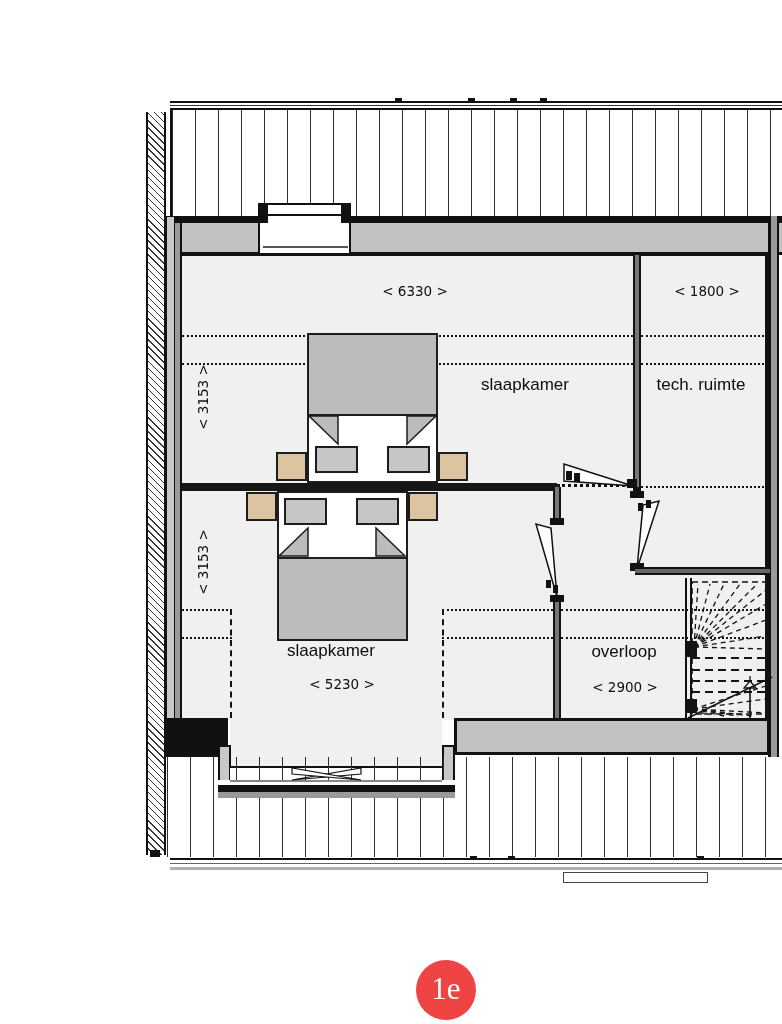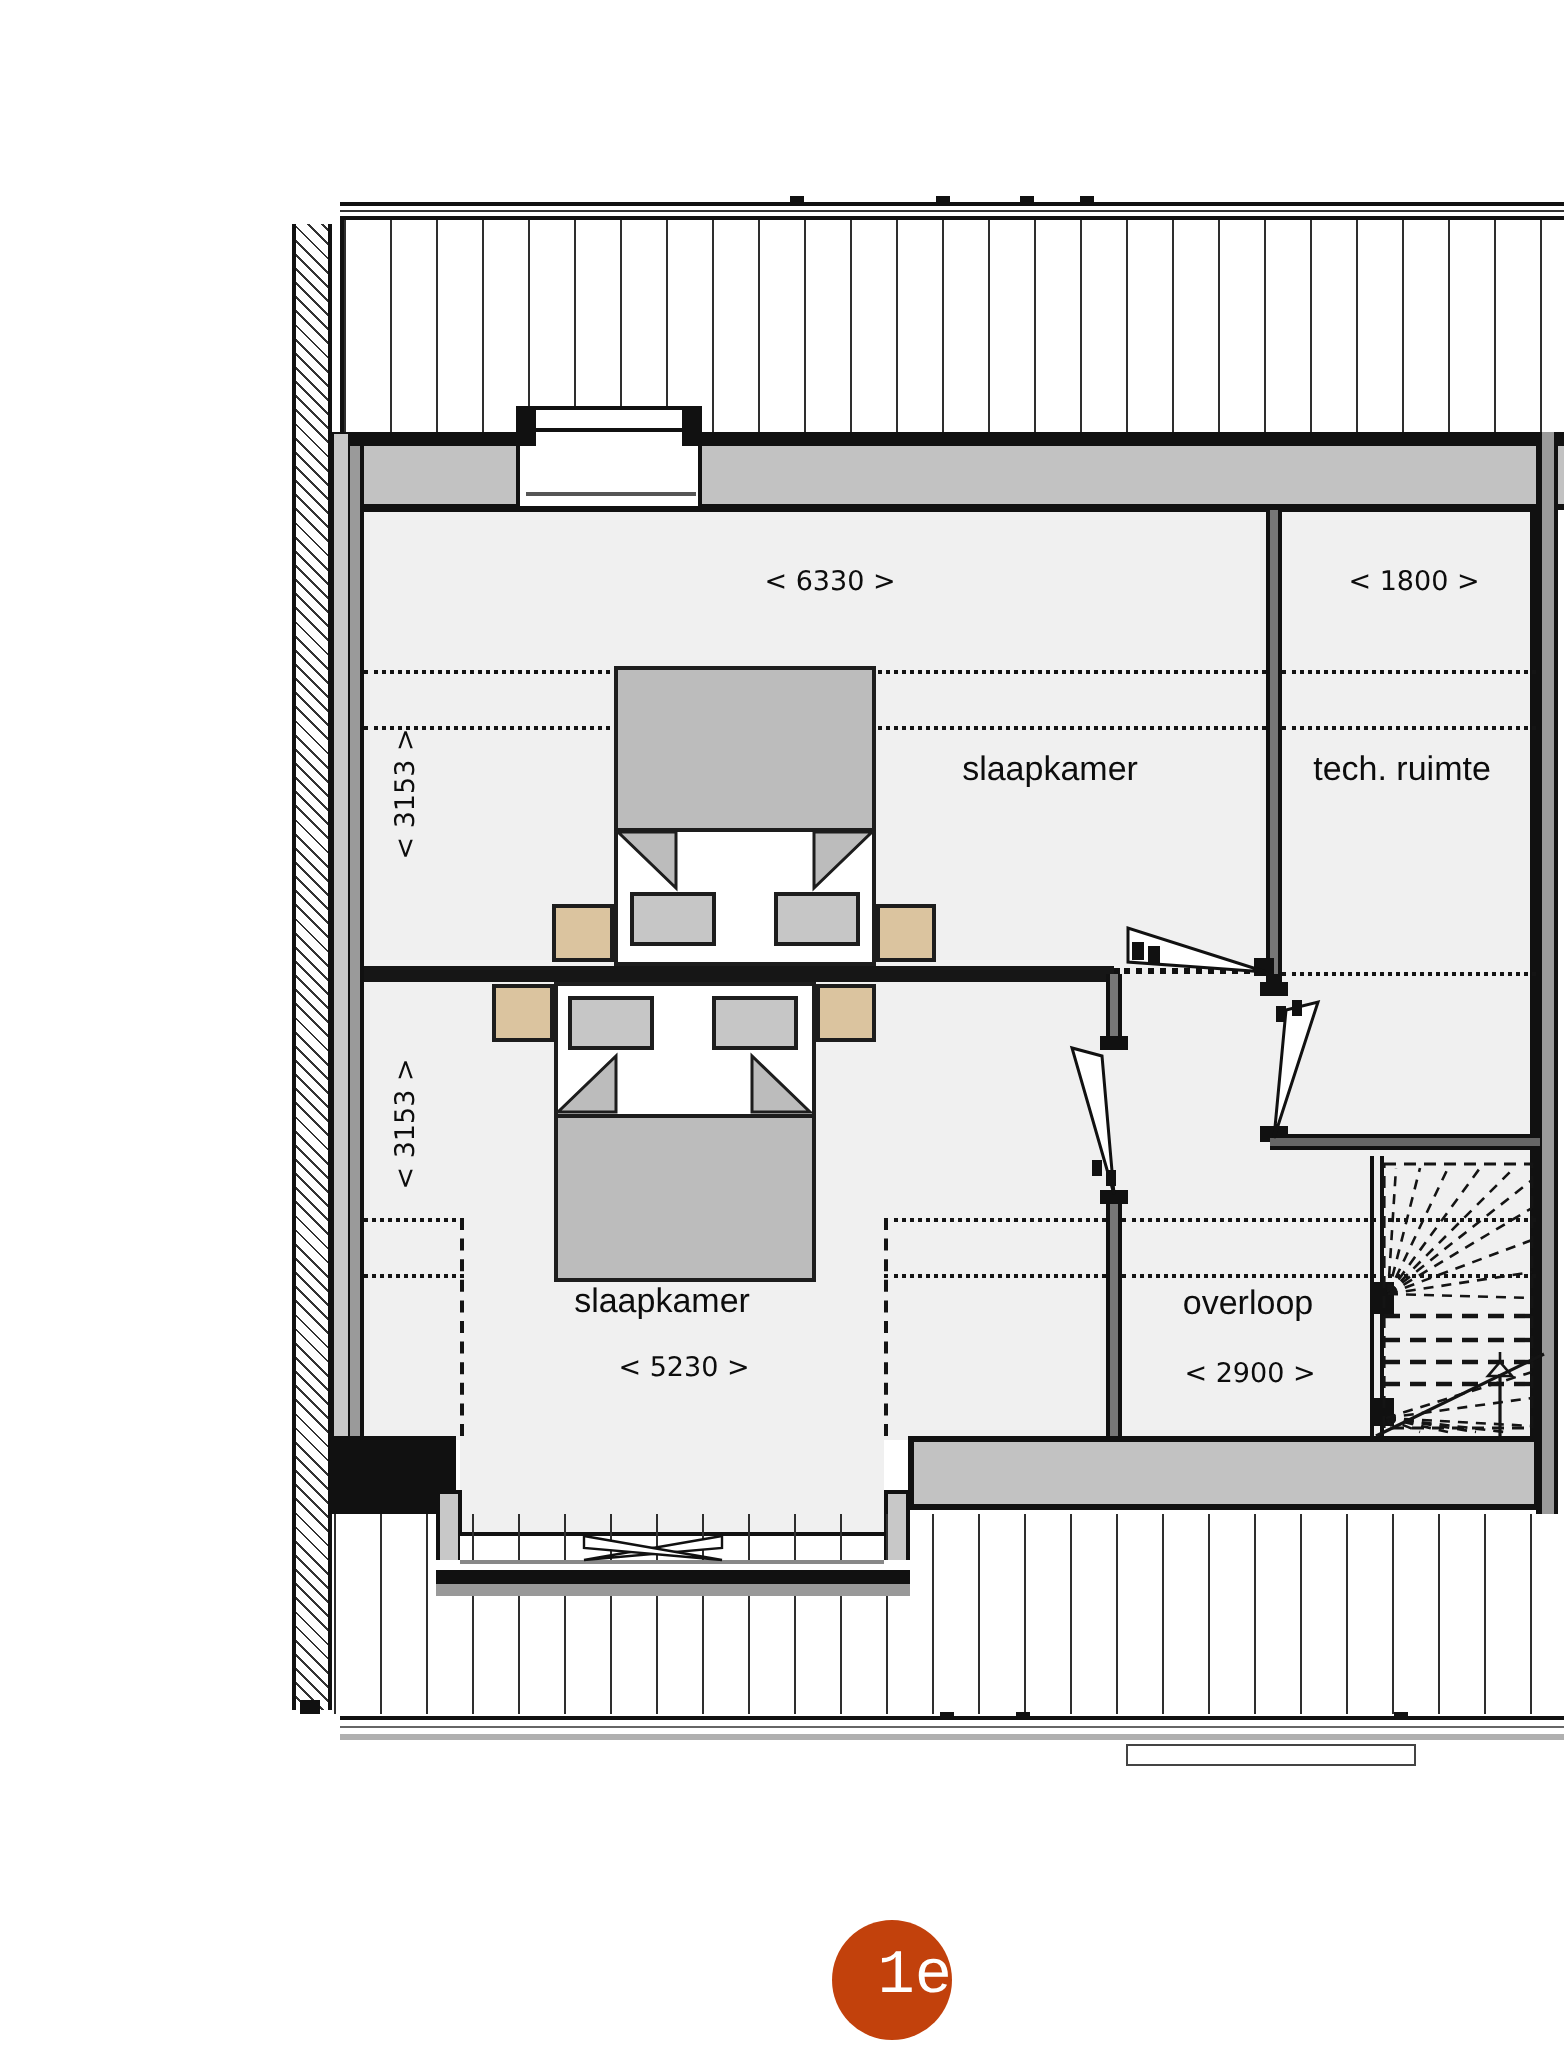--- a/index.html
+++ b/index.html
@@ -12,22 +12,22 @@
   .wallgray{background:#c2c2c2;}
   .wallcore{background:#777;border-left:2.5px solid #111;border-right:2.5px solid #111;}
   .black{background:#111;}
   .dotted-h{border-top:2.5px dotted #141414;height:0;}
   .dashed-v{border-left:2px dashed #141414;width:0;}
   .label{color:#0d0d0d;font-size:17px;text-align:center;white-space:nowrap;}
   .dim{color:#0d0d0d;font-family:"DejaVu Sans",sans-serif;font-size:13.5px;text-align:center;white-space:nowrap;}
   .dim-rot{transform:rotate(-90deg);transform-origin:center center;}
   .bedpart{border:2px solid #1d1d1d;}
   .tick{background:#111;width:7px;height:4px;}
-  #badge{left:416px;top:960px;width:60px;height:60px;border-radius:50%;background:#c2410c;
-         color:#fff;font-family:Liberation Mono, monospace;font-size:31px;text-align:right;line-height:58px;}
+  #badge{left:416px;top:960px;width:60px;height:60px;border-radius:50%;background:#ef4444;
+         color:#fff;font-family:Liberation Serif, serif;font-size:31px;text-align:center;line-height:58px;}
   svg{position:absolute;left:0;top:0;pointer-events:none;}
 </style>
 </head>
 <body>
 
 <div id="canvas">
 
   <div class="abs" style="left:170px;top:101px;width:612px;height:1.5px;background:#111;"></div>
   <div class="abs" style="left:170px;top:105px;width:612px;height:1px;background:#333;"></div>
   <div class="abs" style="left:170px;top:108px;width:612px;height:1.5px;background:#111;"></div>

